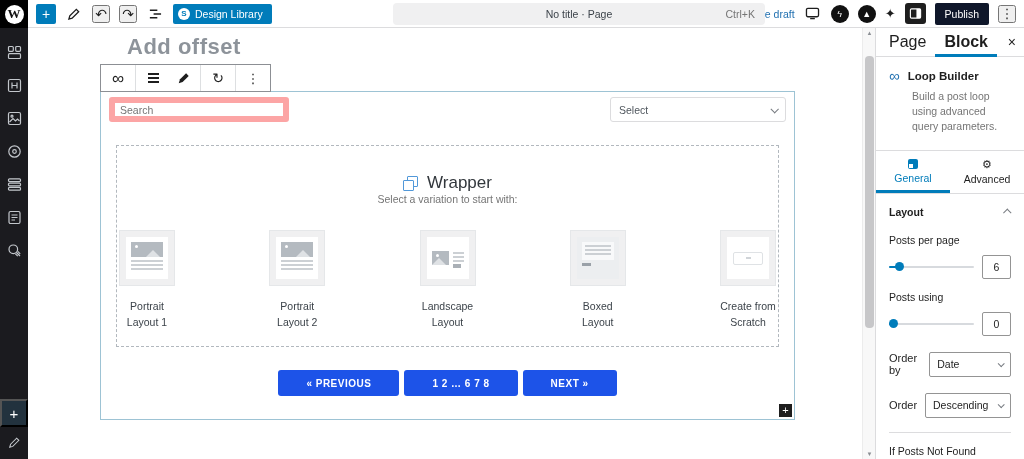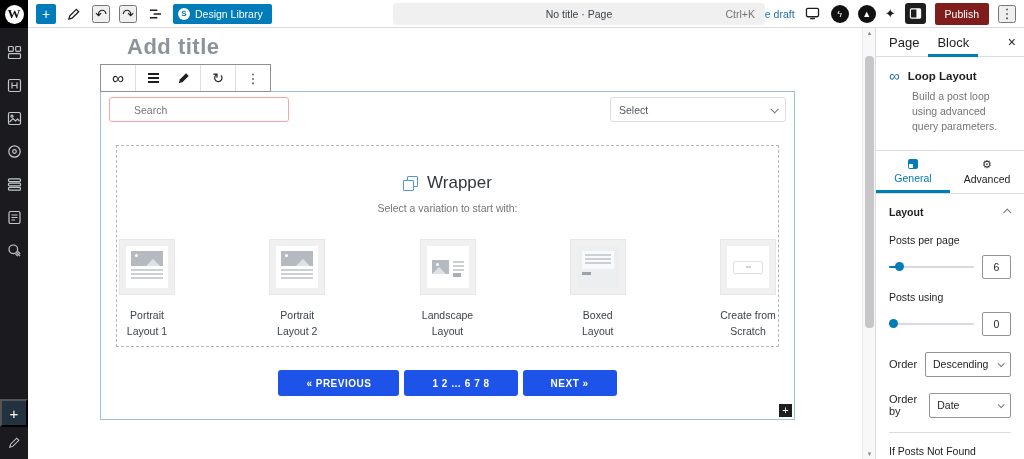--- a/index.html
+++ b/index.html
@@ -39,57 +39,57 @@
   .cmd-pill { position:absolute; left:365px; top:3px; width:372px; height:22px; background:#f0f0f1; border-radius:4px;
               display:flex; align-items:center; justify-content:center; font-size:10.5px; color:#3c434a; }
   .cmd-shortcut { position:absolute; right:10px; color:#757575; }
   .tb-right { margin-left:auto; display:flex; align-items:center; gap:9px; }
   .save-draft { color:#2271b1; font-size:10.5px; background:none; border:none; }
   .circle-plug { width:18px; height:18px; border-radius:50%; background:#111; color:#fff; font-size:9px;
                  display:flex; align-items:center; justify-content:center; }
   .sparkle { font-size:13px; color:#1e1e1e; }
   .panel-toggle { width:21px; height:21px; background:#1e1e1e; border-radius:3px; border:none;
                   display:flex; align-items:center; justify-content:center; }
-  .publish-btn { height:22px; background:#7f1d1d; color:#fff; border:none; border-radius:2px; padding:0 10px; font-size:10.5px; }
+  .publish-btn { height:22px; background:#0f172a; color:#fff; border:none; border-radius:2px; padding:0 10px; font-size:10.5px; }
   .ellipsis-v { font-size:13px; color:#1e1e1e; letter-spacing:0; }
 
   
   .workspace { flex:1; display:flex; min-height:0; }
   .canvas { width:834px; background:#fff; position:relative; flex-shrink:0; }
 
   .post-title { margin:6px 0 0 99px; font-size:22px; font-weight:bold; letter-spacing:0.5px; color:#8d939a; }
 
   .blk-toolbar { margin:4px 0 0 72px; display:inline-flex; height:28px; background:#fff;
                  border:1px solid #8c8f94; position:relative; z-index:2; }
   .blk-group { display:flex; align-items:center; padding:0 2px; border-right:1px solid #dddfe1; }
   .blk-group:last-child { border-right:none; }
   .blk-btn { width:30px; height:26px; display:flex; align-items:center; justify-content:center; background:none; border:none; }
   .inf-glyph { font-size:17px; color:#1e1e1e; line-height:1; }
   .drag-bars { display:flex; flex-direction:column; gap:2px; }
   .drag-bars i { display:block; width:11px; height:2px; background:#1e1e1e; }
   .sync-glyph { font-size:14px; color:#1e1e1e; }
 
   .loop-block { position:relative; margin:-1px 0 0 72px; width:695px; height:329px; border:1px solid #9dc3d4; }
   .fields-row { display:flex; justify-content:space-between; padding:5px 8px 0; }
-  .search-input { width:180px; height:25px; border:1px solid #fca5a5; border-radius:3px; padding:0 24px;
+  .search-input { width:180px; height:25px; border:6px solid #fca5a5; border-radius:3px; padding:0 5px;
                   font-size:10.5px; font-family:inherit; color:#1e1e1e; }
   .search-input::placeholder { color:#757575; }
   .select-box { width:176px; height:25px; border:1px solid #dcdcde; border-radius:3px; padding:0 8px;
                 display:flex; align-items:center; justify-content:space-between; font-size:10.5px; color:#50575e; }
   .chev { width:6px; height:6px; border-right:1.4px solid #787c82; border-bottom:1.4px solid #787c82; }
   .chev.down { transform:rotate(45deg) translateY(-1px); }
   .chev.up { transform:rotate(-135deg) translateY(-1px); }
 
   .variation-box { margin:23px 15px 0; height:202px; border:1px dashed #b2b8be; text-align:center; }
   .wrap-head { margin-top:27px; display:flex; align-items:center; justify-content:center; gap:9px; }
   .copy-icon { position:relative; width:15px; height:15px; }
   .copy-icon::before { content:""; position:absolute; top:0; right:0; width:9px; height:9px; border:1.4px solid #5198d9; border-radius:1px; }
   .copy-icon::after { content:""; position:absolute; bottom:0; left:0; width:9px; height:9px; border:1.4px solid #5198d9; border-radius:1px; background:#fff; }
   .wrap-title { font-size:17px; color:#32373c; }
-  .wrap-sub { margin-top:9px; font-size:10.5px; color:#757575; }
+  .wrap-sub { font-size:10.5px; color:#757575; }
   .var-row { margin-top:25px; display:flex; justify-content:space-between; gap:23px; }
   .var-item { width:60px; }
   .var-thumb { width:56px; height:56px; margin:0 auto; background:#f0f0f1; border:1px solid #e5e7e9; padding:6px; cursor:pointer; }
   .vt-card { width:100%; height:100%; background:#fff; padding:5px; display:flex; flex-direction:column; gap:3px; position:relative; }
   .vt-img { background:#b4bac0; position:relative; flex-shrink:0; }
   .vt-sun { position:absolute; left:4px; top:3px; width:3px; height:3px; border-radius:50%; background:#fff; }
   .vt-mtn { position:absolute; right:3px; bottom:0; width:0; height:0;
             border-left:7px solid transparent; border-right:7px solid transparent; border-bottom:7px solid #dfe2e5; }
   .vt-lines i { display:block; height:2px; background:#ccd0d4; margin-bottom:2px; }
   .vt-btn { width:11px; height:4px; background:#aab0b6; }
@@ -120,22 +120,22 @@
 
   
   .scrollbar { width:13px; background:#f8f8f8; border-left:1px solid #ececec; position:relative; flex-shrink:0; }
   .sb-arrow { position:absolute; left:0; width:13px; text-align:center; font-size:6px; color:#8b8f94; }
   .sb-arrow.top { top:2px; } .sb-arrow.bottom { bottom:2px; }
   .sb-thumb { position:absolute; left:2px; top:28px; width:9px; height:272px; background:#c7c7c9; border-radius:4px; }
 
   
   .sidebar { width:149px; border-left:1px solid #dcdcde; background:#fff; font-size:11px; overflow:hidden; flex-shrink:0; }
   .sb-header { height:29px; display:flex; align-items:center; border-bottom:1px solid #dcdcde; padding:0 8px 0 4px; }
-  .sb-tab { padding:0 9px; height:29px; display:flex; align-items:center; font-size:13px; color:#1e1e1e; cursor:pointer; }
-  .sb-tab.active { font-weight:normal; box-shadow:inset 0 -3px 0 #007cba; }
+  .sb-tab { padding:0 9px; height:29px; display:flex; align-items:center; font-size:16px; color:#1e1e1e; cursor:pointer; }
+  .sb-tab.active { font-weight:bold; box-shadow:inset 0 -3px 0 #007cba; }
   .sb-close { margin-left:auto; background:none; border:none; font-size:14px; color:#1e1e1e; line-height:1; }
 
   .block-card { padding:11px 13px 13px; border-bottom:1px solid #dcdcde; }
   .bc-row { display:flex; align-items:center; gap:8px; }
   .bc-inf { color:#2271b1; font-size:15px; line-height:1; }
   .bc-title { font-size:11.5px; font-weight:bold; }
   .bc-desc { margin:6px 0 2px 23px; font-size:10.5px; color:#757575; line-height:1.45; }
 
   .set-tabs { display:flex; border-bottom:1px solid #dcdcde; }
   .set-tab { flex:1; height:42px; display:flex; flex-direction:column; align-items:center; justify-content:center; gap:3px;
@@ -274,21 +274,21 @@
             </svg>
         </button>
         <button class="publish-btn">Publish</button>
         <button class="tb-icon ellipsis-v">⋮</button>
       </div>
     </div>
 
     <div class="workspace">
 
       <div class="canvas">
-        <div class="post-title">Add title</div>
+        <div class="post-title">Add offset</div>
 
         <div class="blk-toolbar">
           <div class="blk-group">
             <button class="blk-btn inf-glyph">∞</button>
           </div>
           <div class="blk-group">
             <button class="blk-btn">
               <span class="drag-bars">
                   <i></i>
                   <i></i>
@@ -439,21 +439,21 @@
       <div class="sidebar">
         <div class="sb-header">
           <span class="sb-tab">Page</span>
           <span class="sb-tab active">Block</span>
           <button class="sb-close">×</button>
         </div>
 
         <div class="block-card">
           <div class="bc-row">
             <span class="bc-inf">∞</span>
-            <span class="bc-title">Loop Layout</span>
+            <span class="bc-title">Loop Builder</span>
           </div>
           <div class="bc-desc">Build a post loop using advanced query parameters.</div>
         </div>
 
         <div class="set-tabs">
           <button class="set-tab active">
             <span class="gen-icon"></span>
             <span>General</span>
           </button>
           <button class="set-tab">
@@ -482,35 +482,35 @@
           <div class="slider-row">
             <div class="slider">
               <div class="track"></div>
                 <div class="fill" style="width:2%"></div>
                 <div class="handle" style="left:0%"></div>
             </div>
             <input class="num-input" value="0" style="">
           </div>
 
           <div class="select-row">
+            <span>Order by</span>
+            <div class="mini-select">
+              <span>Date</span>
+              <span class="chev down"></span>
+            </div>
+          </div>
+
+          <div class="select-row">
             <span>Order</span>
             <div class="mini-select">
               <span>Descending</span>
               <span class="chev down"></span>
             </div>
           </div>
 
-          <div class="select-row">
-            <span>Order by</span>
-            <div class="mini-select">
-              <span>Date</span>
-              <span class="chev down"></span>
-            </div>
-          </div>
-
           <div class="section-sep"></div>
 
           <div class="nf-title">If Posts Not Found</div>
 
         </div>
       </div>
 
     </div>
   </div>
 </div>

